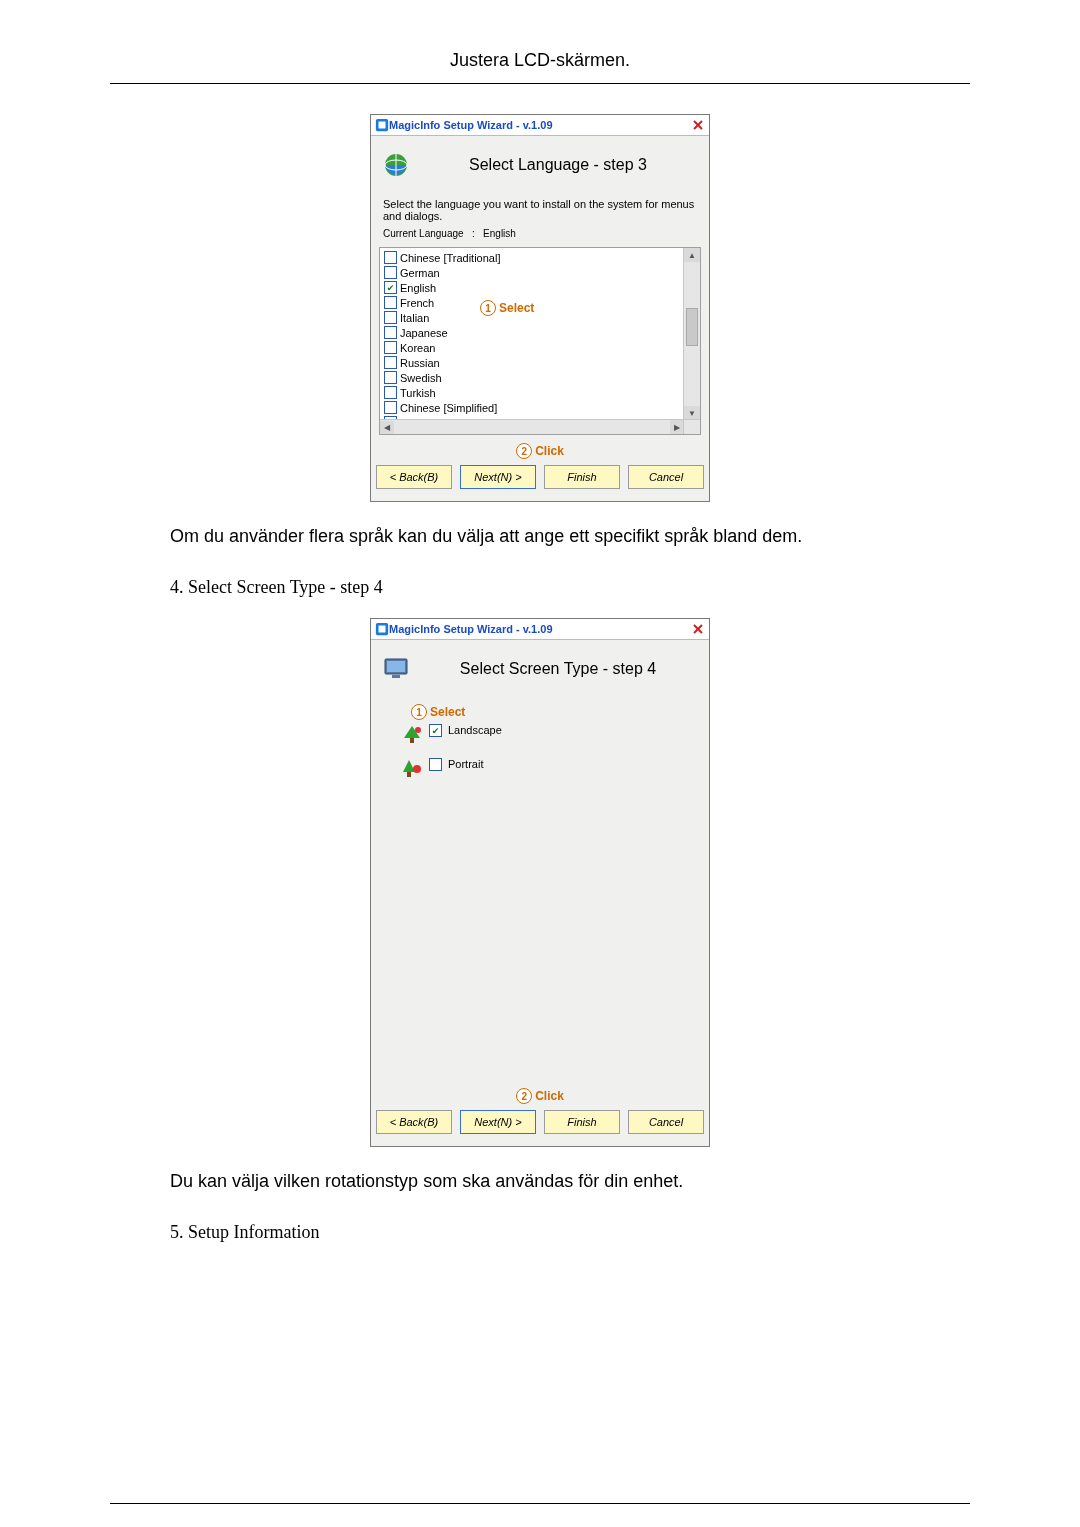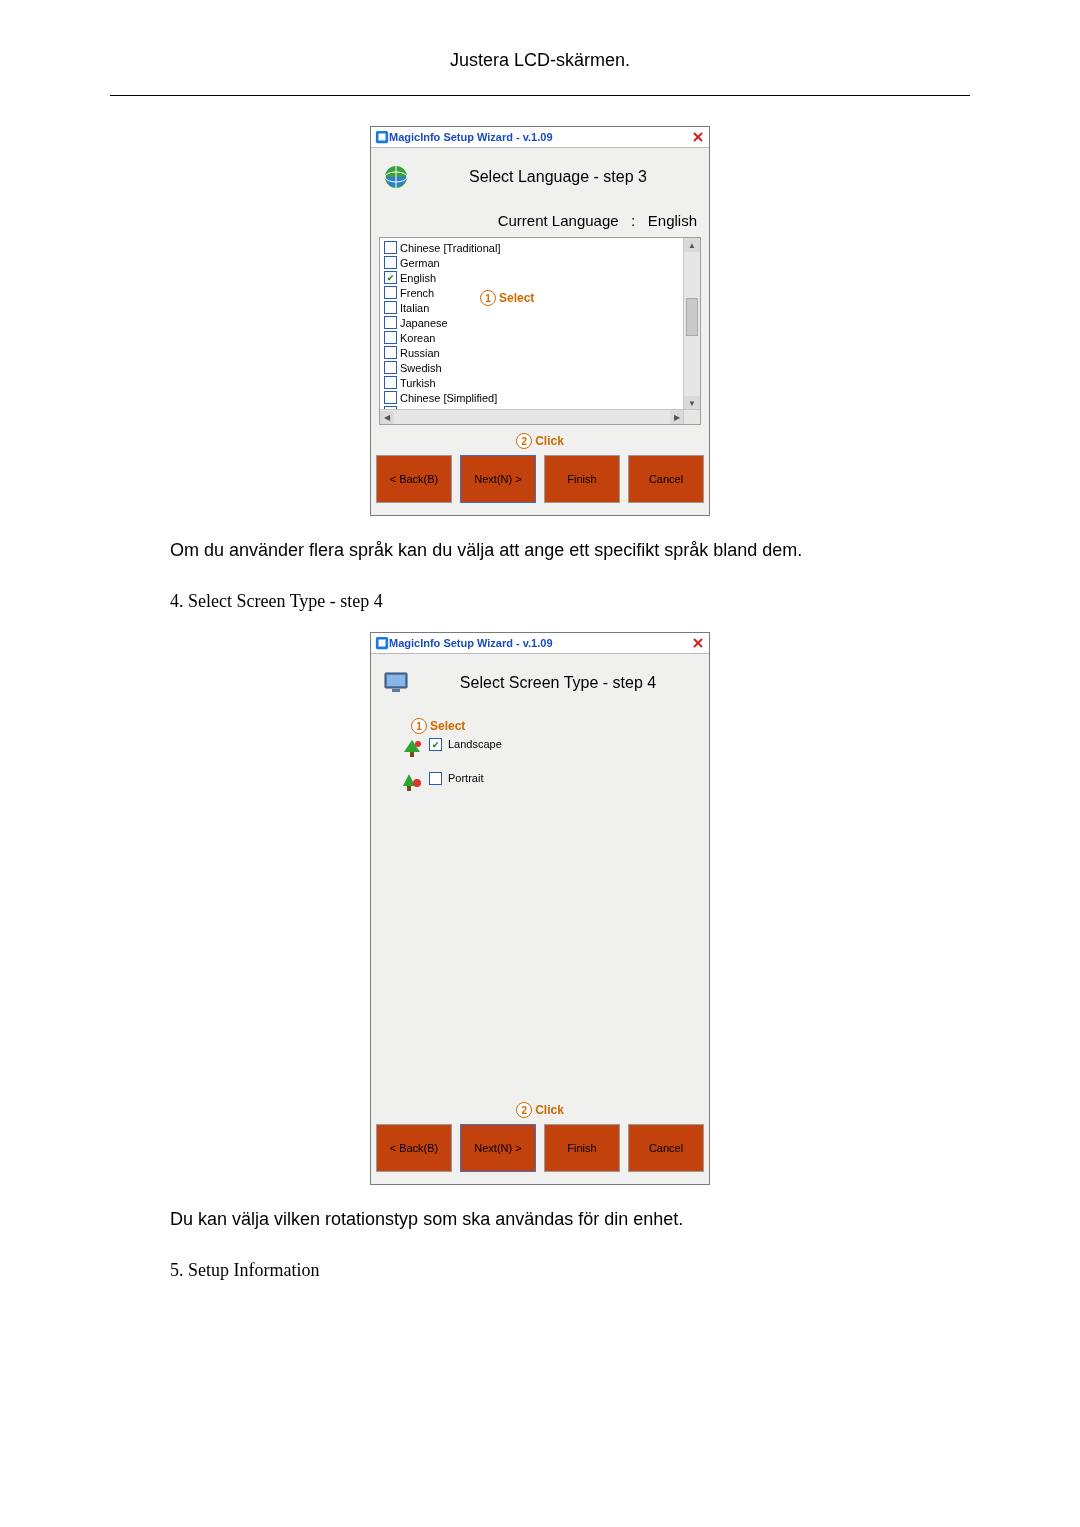--- a/index.html
+++ b/index.html
@@ -8,21 +8,21 @@
     background: #fff;
     color: #000;
     width: 1080px;
   }
   .page {
     padding: 50px 110px 60px 110px;
   }
   .header {
     text-align: center;
     font-size: 18px;
-    padding-bottom: 24px;
+    padding-bottom: 12px;
     border-bottom: 1.5px solid #000;
     margin-bottom: 30px;
   }
   .body-text {
     font-size: 18px;
     margin: 20px 60px;
   }
   .step-heading {
     font-size: 18px;
     margin: 30px 60px 20px 60px;
@@ -92,23 +92,22 @@
   .step-title {
     flex:1;
     text-align:center;
     font-size: 16px;
   }
   .instr {
     font-size: 11px;
     margin: 4px 4px 4px 4px;
   }
   .cur-lang {
-    font-size: 15px;
+    font-size: 10px;
     margin: 6px 4px 8px 4px;
-    text-align: right;
   }
   .listbox {
     border: 1px solid #9f9f9f;
     background: #fff;
     height: 186px;
     position: relative;
     margin: 0 0 4px 0;
     overflow: hidden;
     font-size: 11px;
   }
@@ -180,25 +179,26 @@
   }
   .annot-click-row {
     text-align:center; padding:4px 0 6px 0;
   }
   .btnrow {
     display:flex; justify-content:center; gap:8px;
     padding: 0 0 2px 0;
   }
   .winbtn {
     min-width:62px; height:22px;
-    background:#c2410c;
+    background:#fef9c3;
     border:1px solid #9a9a9a;
     font-size:11px;
     display:flex; align-items:center; justify-content:center;
-    padding: 12px 6px;
+    padding: 0 6px;
+    font-style: italic;
   }
   .winbtn.default {
     border:1.5px solid #3b6fcf;
   }
   
   .screen-opt-area {
     position:relative;
     padding: 6px 8px 140px 8px;
     min-height: 240px;
   }
@@ -258,20 +258,21 @@
               <svg viewBox="0 0 26 26">
                   <circle cx="13" cy="13" r="11" fill="#3aa03a"></circle>
                   <path d="M3 13a10 10 0 0 0 20 0" fill="#2b7dd6"></path>
                   <ellipse cx="13" cy="13" rx="11" ry="5" fill="none" stroke="#fff" stroke-width="1"></ellipse>
                   <line x1="13" y1="2" x2="13" y2="24" stroke="#fff" stroke-width="1"></line>
                 </svg>
             </span>
             <span class="step-title">Select Language - step 3</span>
           </div>
         </div>
+        <div class="instr">Select the language you want to install on the system for menus and dialogs.</div>
         <div class="cur-lang">
           <span>Current Language</span>
           <span>&nbsp;&nbsp;:&nbsp;&nbsp;</span>
           <span>English</span>
         </div>
 
         <div class="listbox">
           <div class="listbox-inner" style="position:absolute;">
 
             <div class="lang-item">

